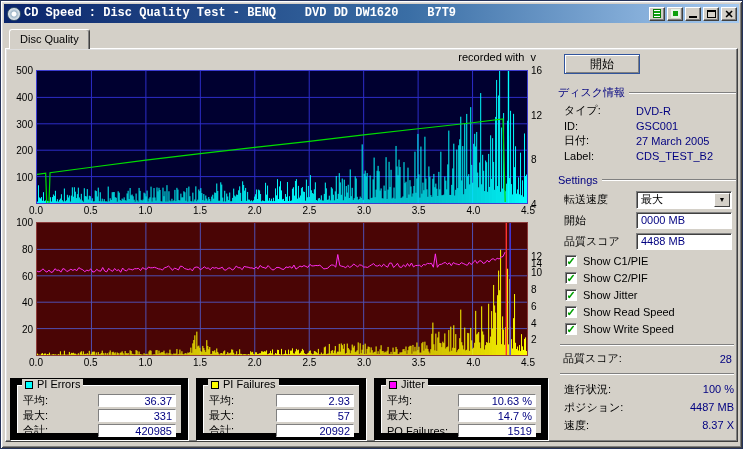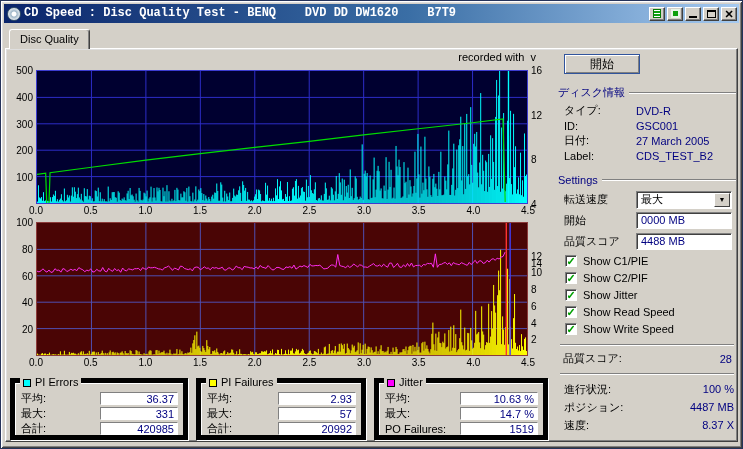--- a/index.html
+++ b/index.html
@@ -37,21 +37,21 @@
   .ylab{grid-row:1;position:relative;font-size:10px;color:#000;}
   .ylab.left{grid-column:1;margin-left:17px;}
   .ylab.right{grid-column:3;}
   .ylab span{position:absolute;line-height:10px;}
   .ylab.left span{right:3px;}
   .ylab.right span{left:3px;}
   .xlab{grid-column:2;grid-row:2;position:relative;font-size:10px;color:#000;}
   .xlab span{position:absolute;top:2px;transform:translateX(-50%);line-height:10px;}
   
   .stats-row{display:flex;gap:8px;margin-top:6px;}
-  .statbox{position:relative;height:62px;border:5px solid #000000;box-shadow:inset 1px 1px 0 #fff,1px 1px 0 #fff;
+  .statbox{position:relative;height:62px;border:7px solid #000000;box-shadow:inset 1px 1px 0 #fff,1px 1px 0 #fff;
     padding:8px 5px 2px 6px;}
   .statbox.b1{width:178px;}.statbox.b2{width:170px;}.statbox.b3{width:174px;}
   .statbox-title{position:absolute;top:-6px;left:5px;background:#d4d0c8;padding:0 3px;display:flex;align-items:center;gap:4px;font-size:11px;line-height:11px;}
   .swatch{width:8px;height:8px;border:1px solid #000;display:inline-block;}
   .stat-row{display:flex;justify-content:space-between;align-items:center;height:15px;font-size:11px;}
   .stat-field{width:78px;height:13px;line-height:13px;background:#fff;border:1px solid;border-color:#808080 #fff #fff #808080;
     color:#000080;text-align:right;padding-right:3px;font-size:11px;}
   
   .right-col{position:absolute;left:552px;top:5px;width:178px;font-size:11px;}
   .btn-row{display:flex;gap:13px;padding-left:6px;}

